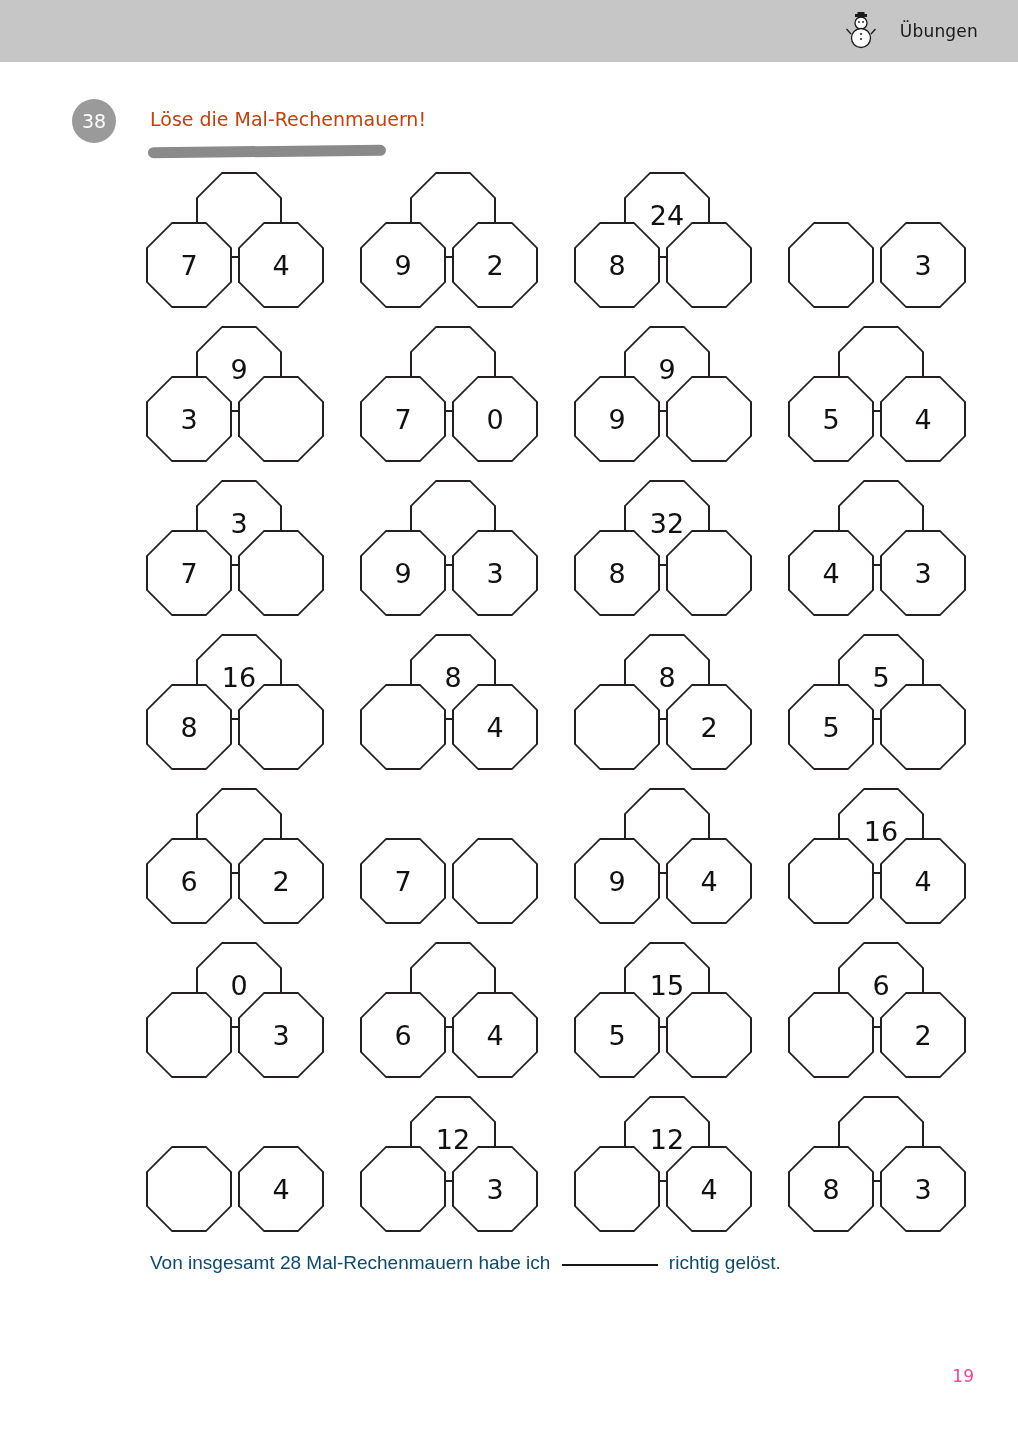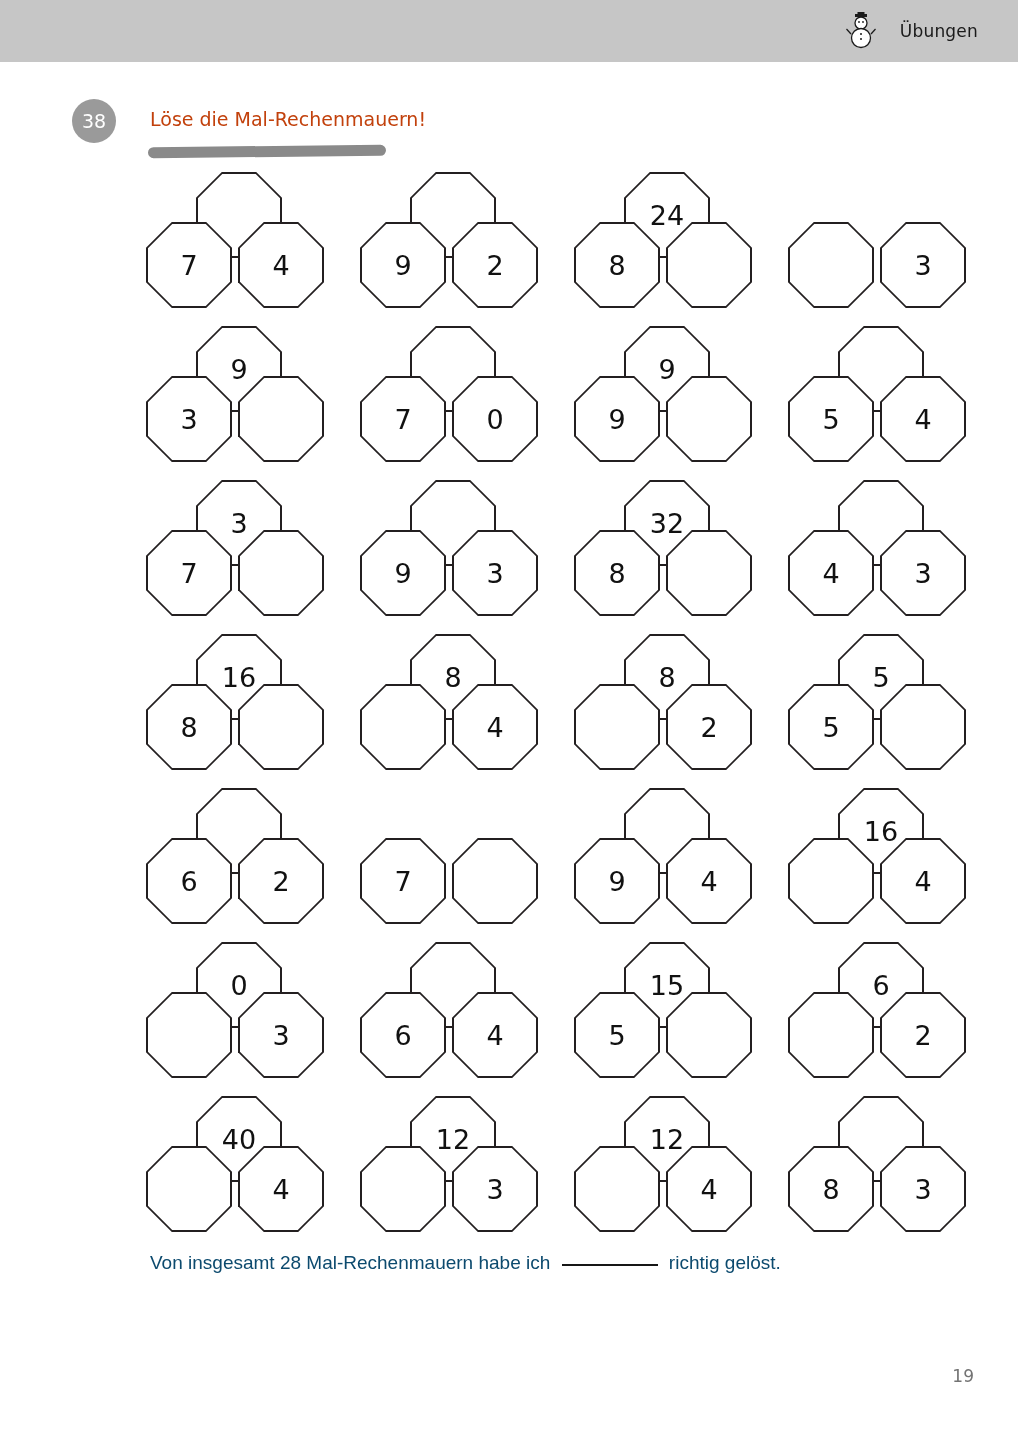--- a/index.html
+++ b/index.html
@@ -143,21 +143,21 @@
     width: 96px;
     border-bottom: 2px solid #161616;
     margin: 0 6px;
     vertical-align: 3px;
   }
   .page-number {
     position: absolute;
     right: 44px;
     top: 1366px;
     font-size: 17px;
-    color: #737373;
+    color: #ec4899;
     font-family: "DejaVu Sans", sans-serif;
   }
 </style>
 </head>
 <body>
 
 <div class="page">
 
   <div class="header-bar">
     <div class="header-right">
@@ -576,25 +576,20 @@
           <div class="oct-inner"></div>
           <div class="oct-val"></div>
         </div>
         <div class="oct-wrap pos-right">
           <div class="oct-outer"></div>
           <div class="oct-inner"></div>
           <div class="oct-val">2</div>
         </div>
       </div>
       <div class="tri">
-        <div class="oct-wrap pos-top">
-          <div class="oct-outer"></div>
-          <div class="oct-inner"></div>
-          <div class="oct-val">40</div>
-        </div>
         <div class="oct-wrap pos-left">
           <div class="oct-outer"></div>
           <div class="oct-inner"></div>
           <div class="oct-val"></div>
         </div>
         <div class="oct-wrap pos-right">
           <div class="oct-outer"></div>
           <div class="oct-inner"></div>
           <div class="oct-val">4</div>
         </div>

